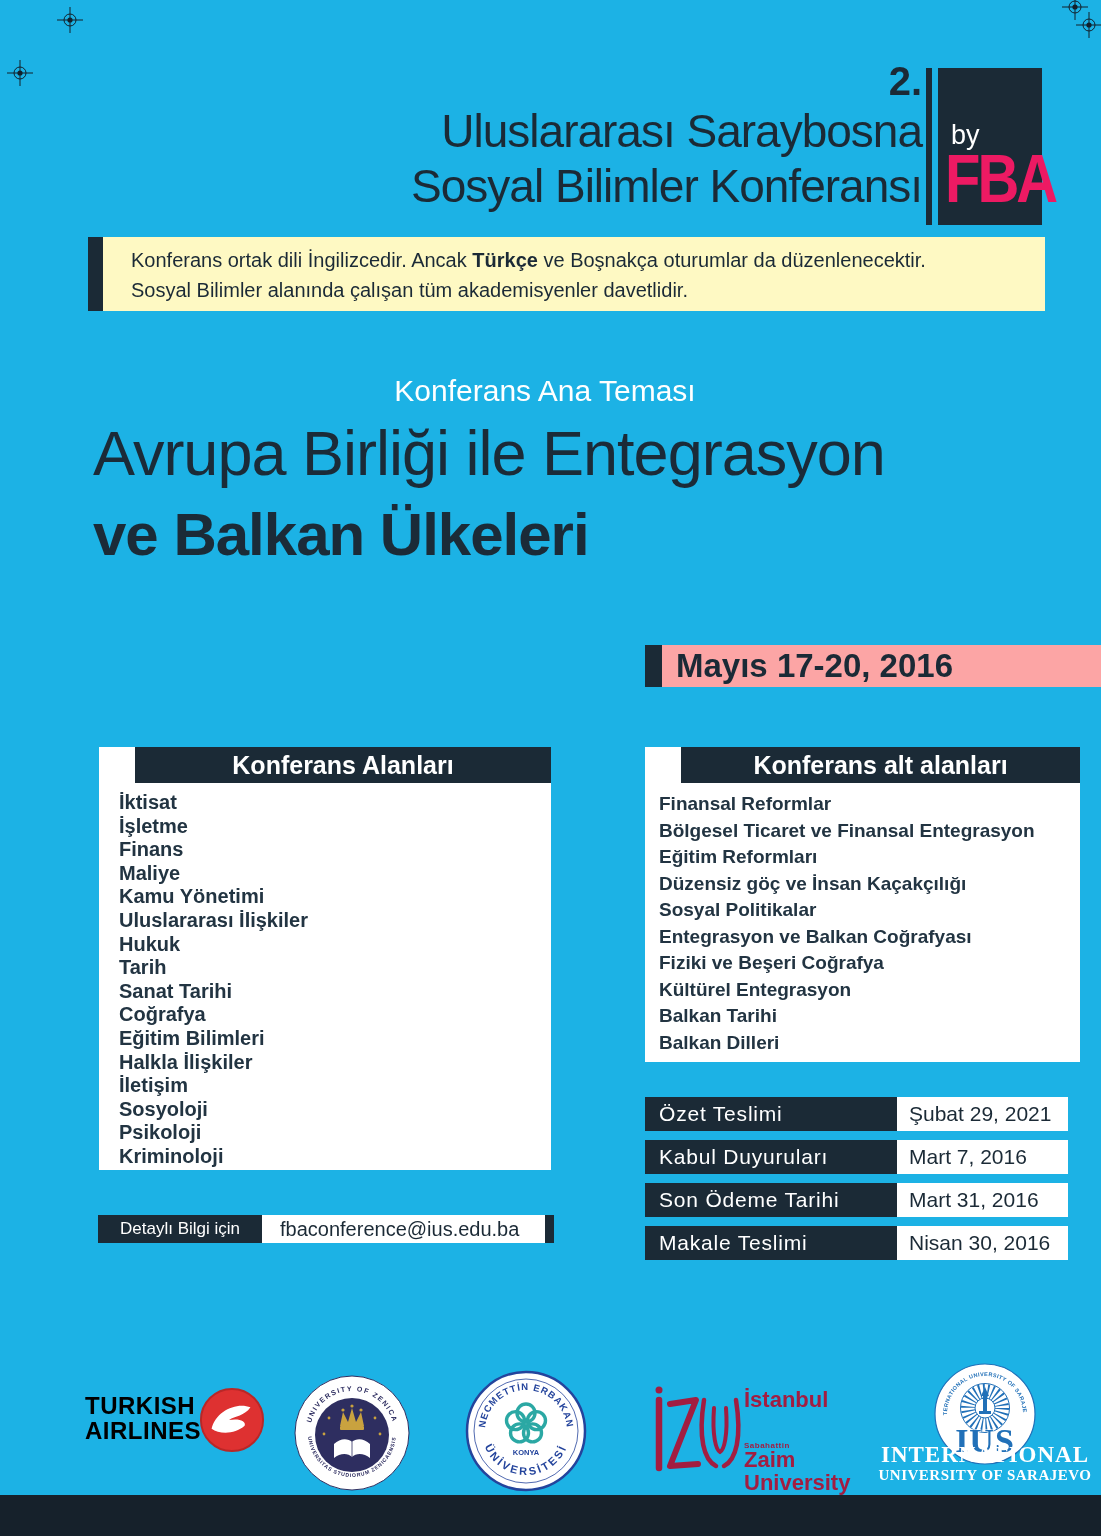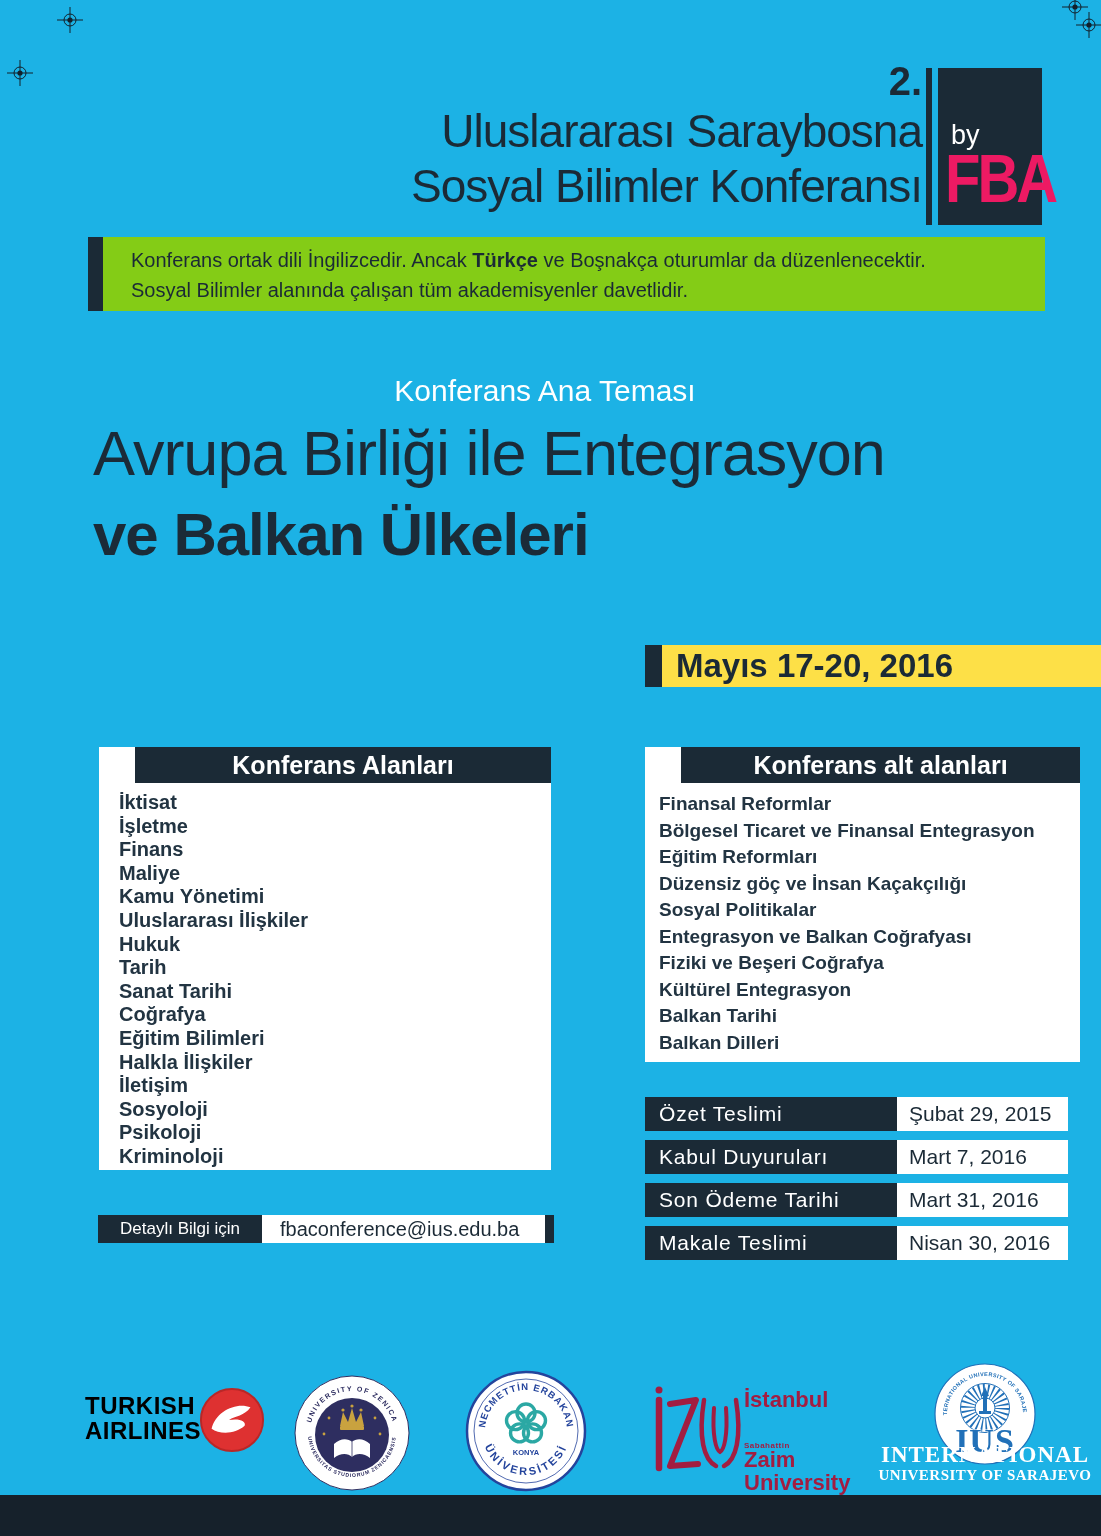--- a/index.html
+++ b/index.html
@@ -20,33 +20,33 @@
   .title-block { position:absolute; top:58px; right:179px; text-align:right; color:#1B2A36; }
   .edition { font-size:40px; font-weight:800; line-height:46px; letter-spacing:0px; }
   .title-line { font-size:46px; font-weight:500; line-height:55px; letter-spacing:-1px; }
   .vbar { position:absolute; left:926px; top:68px; width:6px; height:157px; background:#1B2A36; }
   .fba-box { position:absolute; left:938px; top:68px; width:104px; height:157px; background:#1B2A36; }
   .fba-by { position:absolute; left:13px; top:52px; font-size:27px; color:#ffffff; font-weight:500; }
   .fba-text { position:absolute; left:7px; top:70px; font-size:58px; font-weight:800; color:#ED1A63;
               letter-spacing:-3px; transform:scaleY(1.18); transform-origin:left top; }
 
   
-  .notice { position:absolute; left:88px; top:237px; width:957px; height:74px; background:#84cc16; }
+  .notice { position:absolute; left:88px; top:237px; width:957px; height:74px; background:#fef9c3; }
   .notice-bar { position:absolute; left:0; top:0; width:15px; height:74px; background:#1B2A36; }
   .notice-text { position:absolute; left:43px; top:8px; color:#1B2A36; font-size:20px; font-weight:500; line-height:30px; }
   .notice-text b { font-weight:800; }
 
   
   .theme-label { position:absolute; left:0; top:374px; width:1090px; text-align:center;
                  color:#ffffff; font-size:30px; font-weight:500; }
   .theme1 { position:absolute; left:93px; top:417px; color:#1B2B38; font-size:63px; font-weight:300; letter-spacing:-1px; }
   .theme2 { position:absolute; left:93px; top:500px; color:#1B2B38; font-size:60px; font-weight:800; letter-spacing:-1px; }
 
   
-  .date-banner { position:absolute; left:645px; top:645px; width:456px; height:42px; background:#fde047; }
+  .date-banner { position:absolute; left:645px; top:645px; width:456px; height:42px; background:#fca5a5; }
   .date-cap { position:absolute; left:0; top:0; width:17px; height:42px; background:#1B2A36; }
   .date-text { position:absolute; left:31px; top:2px; font-size:33px; font-weight:800; color:#1B2A36; }
 
   
   .panel { position:absolute; background:#ffffff; }
   .panel-left { left:99px; top:747px; width:452px; height:423px; }
   .panel-right { left:645px; top:747px; width:435px; height:315px; }
   .panel-header { height:36px; background:#1B2A36; color:#ffffff; text-align:center;
                   font-size:25px; font-weight:800; line-height:36px;margin-left:36px; }
   .panel-left .list { padding:8px 0 0 20px; }
@@ -196,21 +196,21 @@
       <div>Entegrasyon ve Balkan Coğrafyası</div>
       <div>Fiziki ve Beşeri Coğrafya</div>
       <div>Kültürel Entegrasyon</div>
       <div>Balkan Tarihi</div>
       <div>Balkan Dilleri</div>
     </div>
   </div>
 
   <div class="dl-row" style="top:1097px">
     <div class="dl-label">Özet Teslimi</div>
-    <div class="dl-value">Şubat 29, 2015</div>
+    <div class="dl-value">Şubat 29, 2021</div>
   </div>
   <div class="dl-row" style="top:1140px">
     <div class="dl-label">Kabul Duyuruları</div>
     <div class="dl-value">Mart 7, 2016</div>
   </div>
   <div class="dl-row" style="top:1183px">
     <div class="dl-label">Son Ödeme Tarihi</div>
     <div class="dl-value">Mart 31, 2016</div>
   </div>
   <div class="dl-row" style="top:1226px">

